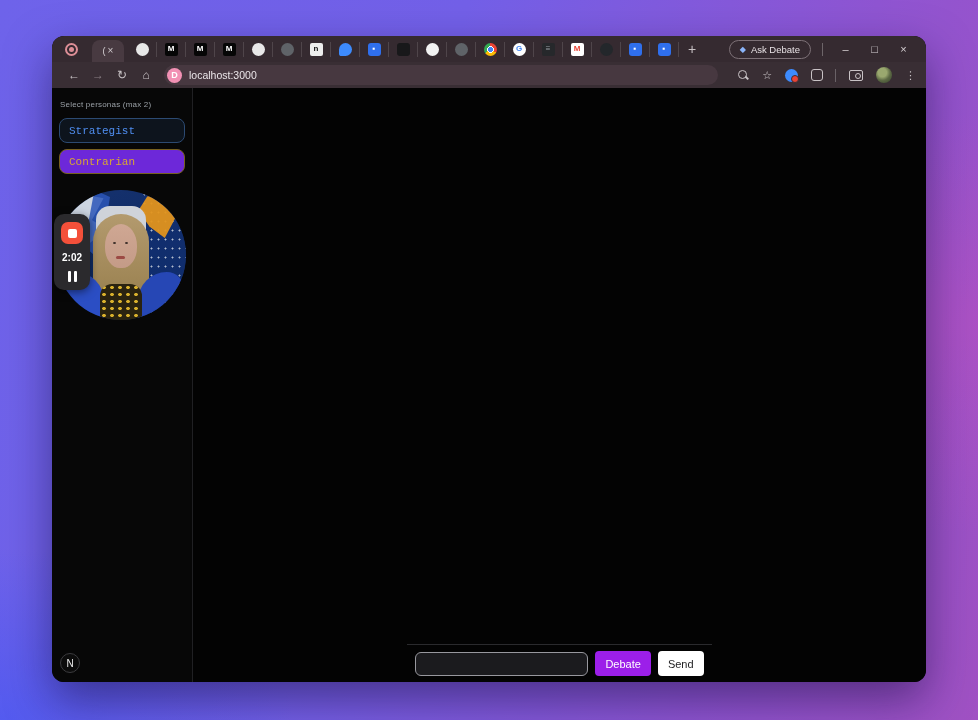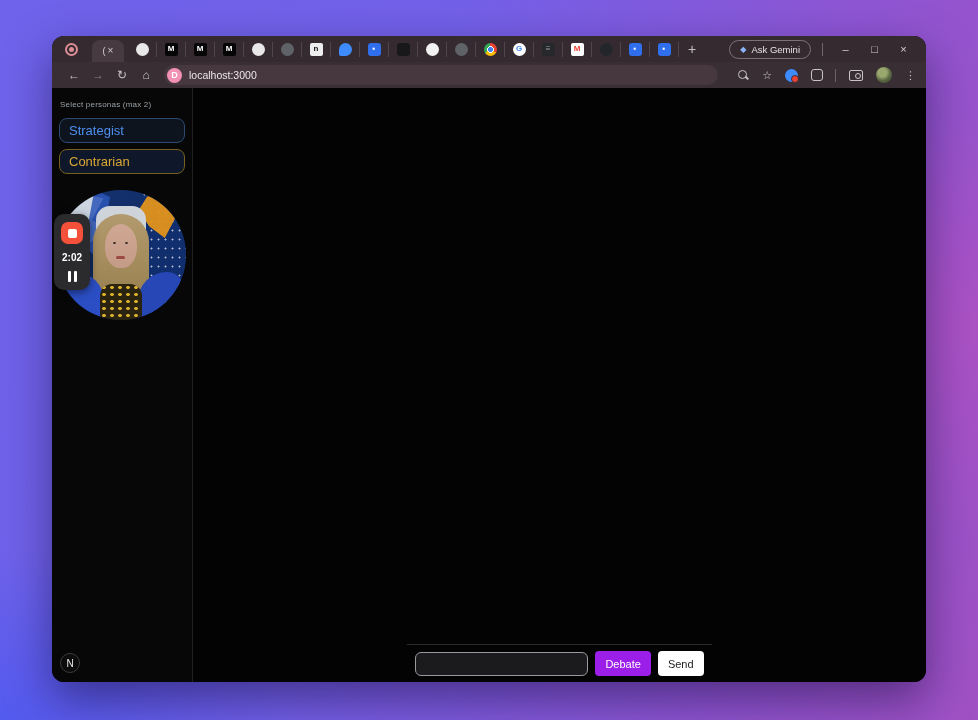--- a/index.html
+++ b/index.html
@@ -61,22 +61,22 @@
     border:1px solid #c9c3c6; border-radius:50%; }
   .avatar { width:16px; height:16px; border-radius:50%;
     background:radial-gradient(circle at 40% 35%, #9aa86f 0 30%, #5d6a45 55%, #33402a 100%); }
   .kebab { font-size:11px; letter-spacing:0; }
 
   
   .content { flex:1; display:flex; background:#050505; min-height:0;border-radius:30px; }
   .sidebar { width:141px; flex:0 0 auto; border-right:1px solid #202023; display:flex; flex-direction:column; background:#070707; }
   .sb-heading { margin:12px 0 0 8px; font-size:8px; color:#9aa0a6; letter-spacing:.2px; }
   .persona-list { margin-top:9px; padding:0 7px; display:flex; flex-direction:column; gap:6px; }
-  .persona { height:25px; border-radius:8px; border:1px solid; font-size:13px; text-align:left;
-    padding:0 9px; font-family:Liberation Sans, sans-serif; cursor:pointer; }
+  .persona { height:25px; border-radius:8px; border:1px solid; font-size:11px; text-align:left;
+    padding:0 9px; font-family:Liberation Mono, monospace; cursor:pointer; }
 
   
   .cam-wrap { position:relative; margin:16px 0 0 2px; width:132px; height:132px; }
   .cam { position:absolute; left:2px; top:0; width:130px; height:130px; border-radius:50%; overflow:hidden;
     background:linear-gradient(160deg, #16326f 0%, #0e2a63 55%, #0a1f4e 100%); }
   .art { position:absolute; }
   .art-stars { right:0; top:0; width:45px; height:130px;
     background:radial-gradient(circle, rgba(255,255,255,.8) 0.8px, transparent 1.2px) 0 0/7px 9px, #123070; opacity:.85; }
   .art-white { left:4px; top:2px; width:58px; height:62px; background:#dde4ec;
     clip-path:polygon(20% 0, 75% 10%, 55% 45%, 80% 60%, 35% 95%, 0 60%, 10% 30%); opacity:.92; }
@@ -210,21 +210,21 @@
           </div>
 
           <div class="mini-tab">
             <span class="favicon" style="background: rgb(47, 111, 237); color: rgb(255, 255, 255); border-radius: 3px;">▪</span>
           </div>
         </div>
       <span class="newtab">+</span>
       <div class="tb-spacer"></div>
       <div class="gemini">
         <span class="gem-ic">◆</span>
-        <span>Ask Gemini</span>
+        <span>Ask Debate</span>
       </div>
       <span class="wc-div"></span>
       <span class="wc">–</span>
       <span class="wc">□</span>
       <span class="wc close">×</span>
     </div>
 
     <div class="toolbar">
       <span class="nav-ic">←</span>
       <span class="nav-ic dim">→</span>
@@ -256,21 +256,21 @@
 
     <div class="content">
       <div class="sidebar">
         <div class="sb-heading">Select personas (max 2)</div>
         <div class="persona-list">
 
             <button class="persona" style="color: rgb(79, 142, 240); border-color: rgb(44, 74, 114); background: rgb(13, 20, 29);">Strategist</button>
 
 
 
-            <button class="persona" style="color: rgb(217, 167, 51); border-color: rgb(119, 97, 31); background: #0f172a;">Contrarian</button>
+            <button class="persona" style="color: rgb(217, 167, 51); border-color: rgb(119, 97, 31); background: #6d28d9;">Contrarian</button>
           </div>
 
         <div class="cam-wrap">
           <div class="cam">
             <div class="art art-stars"></div>
             <div class="art art-white"></div>
             <div class="art art-blue-streak"></div>
             <div class="art art-orange"></div>
             <div class="art chair"></div>
             <div class="art hair"></div>

